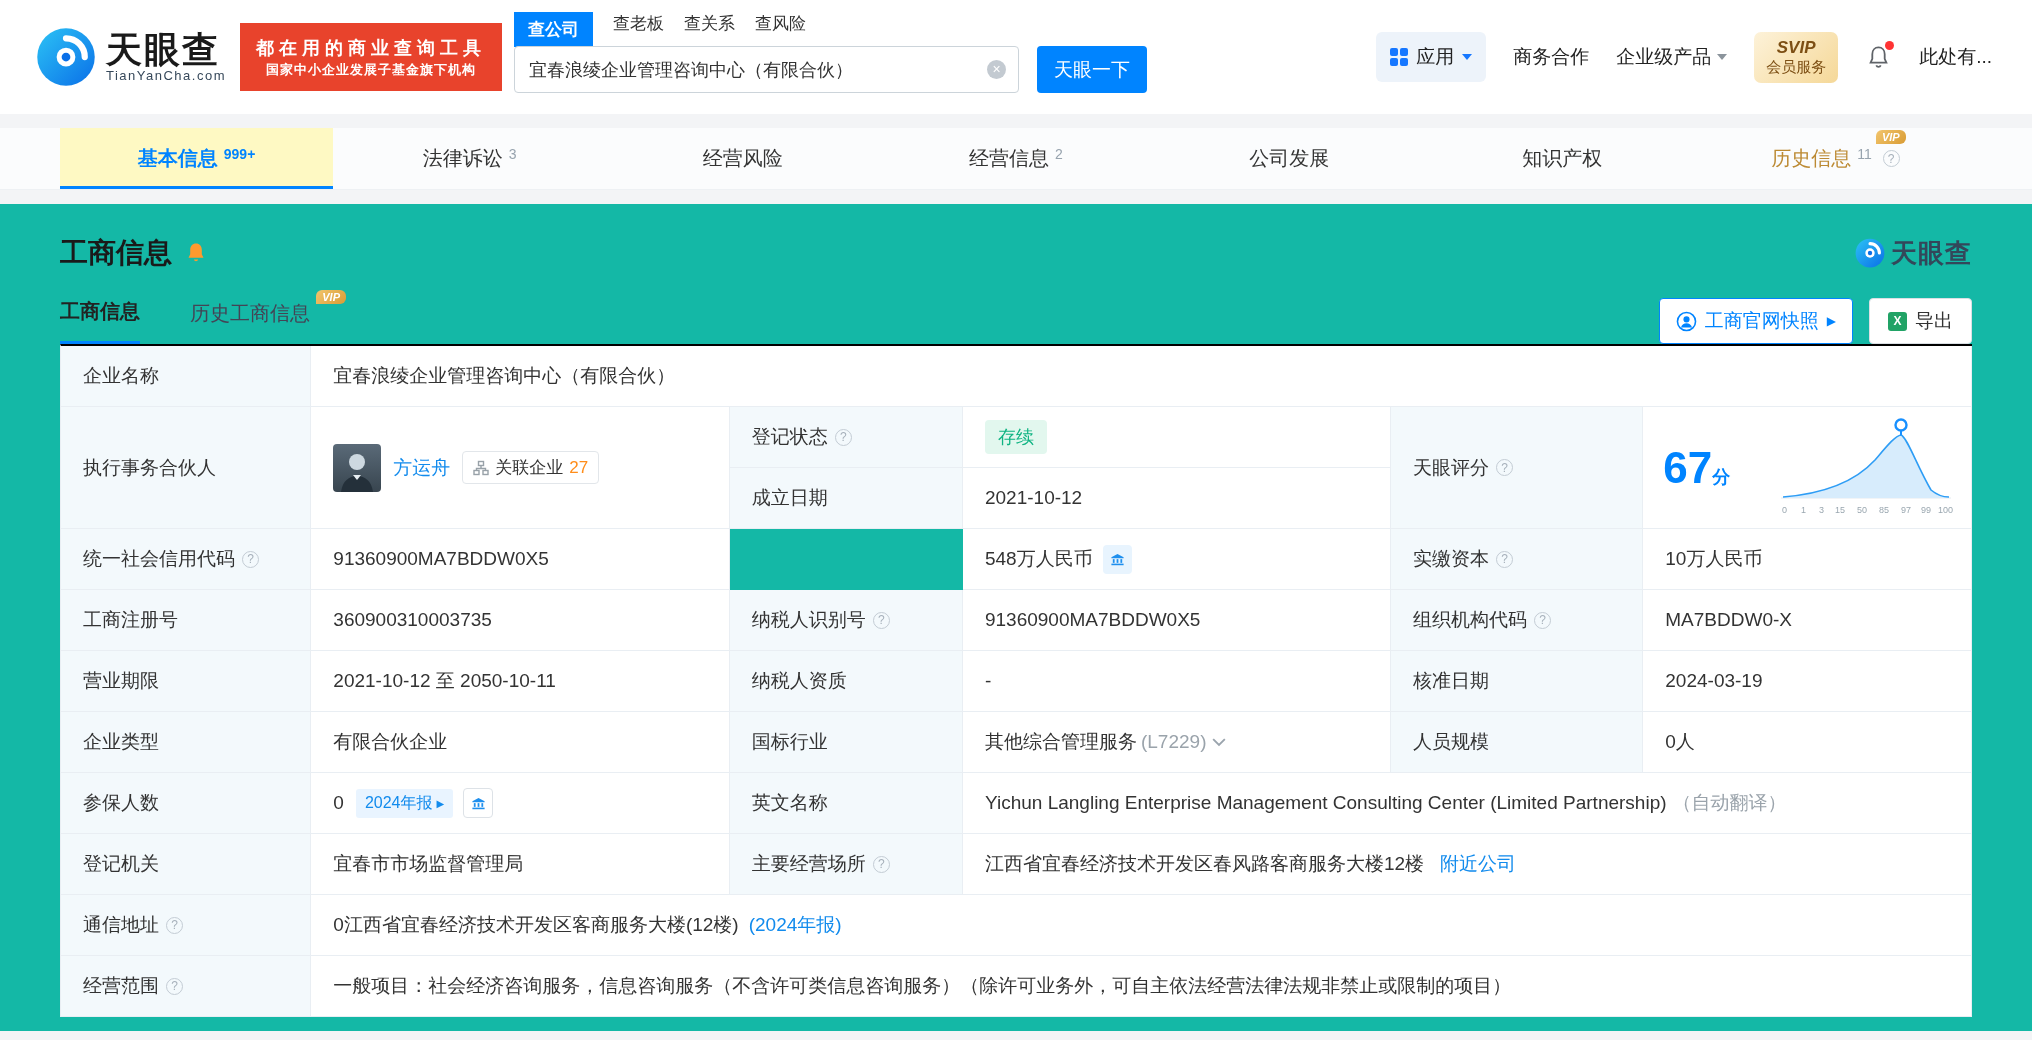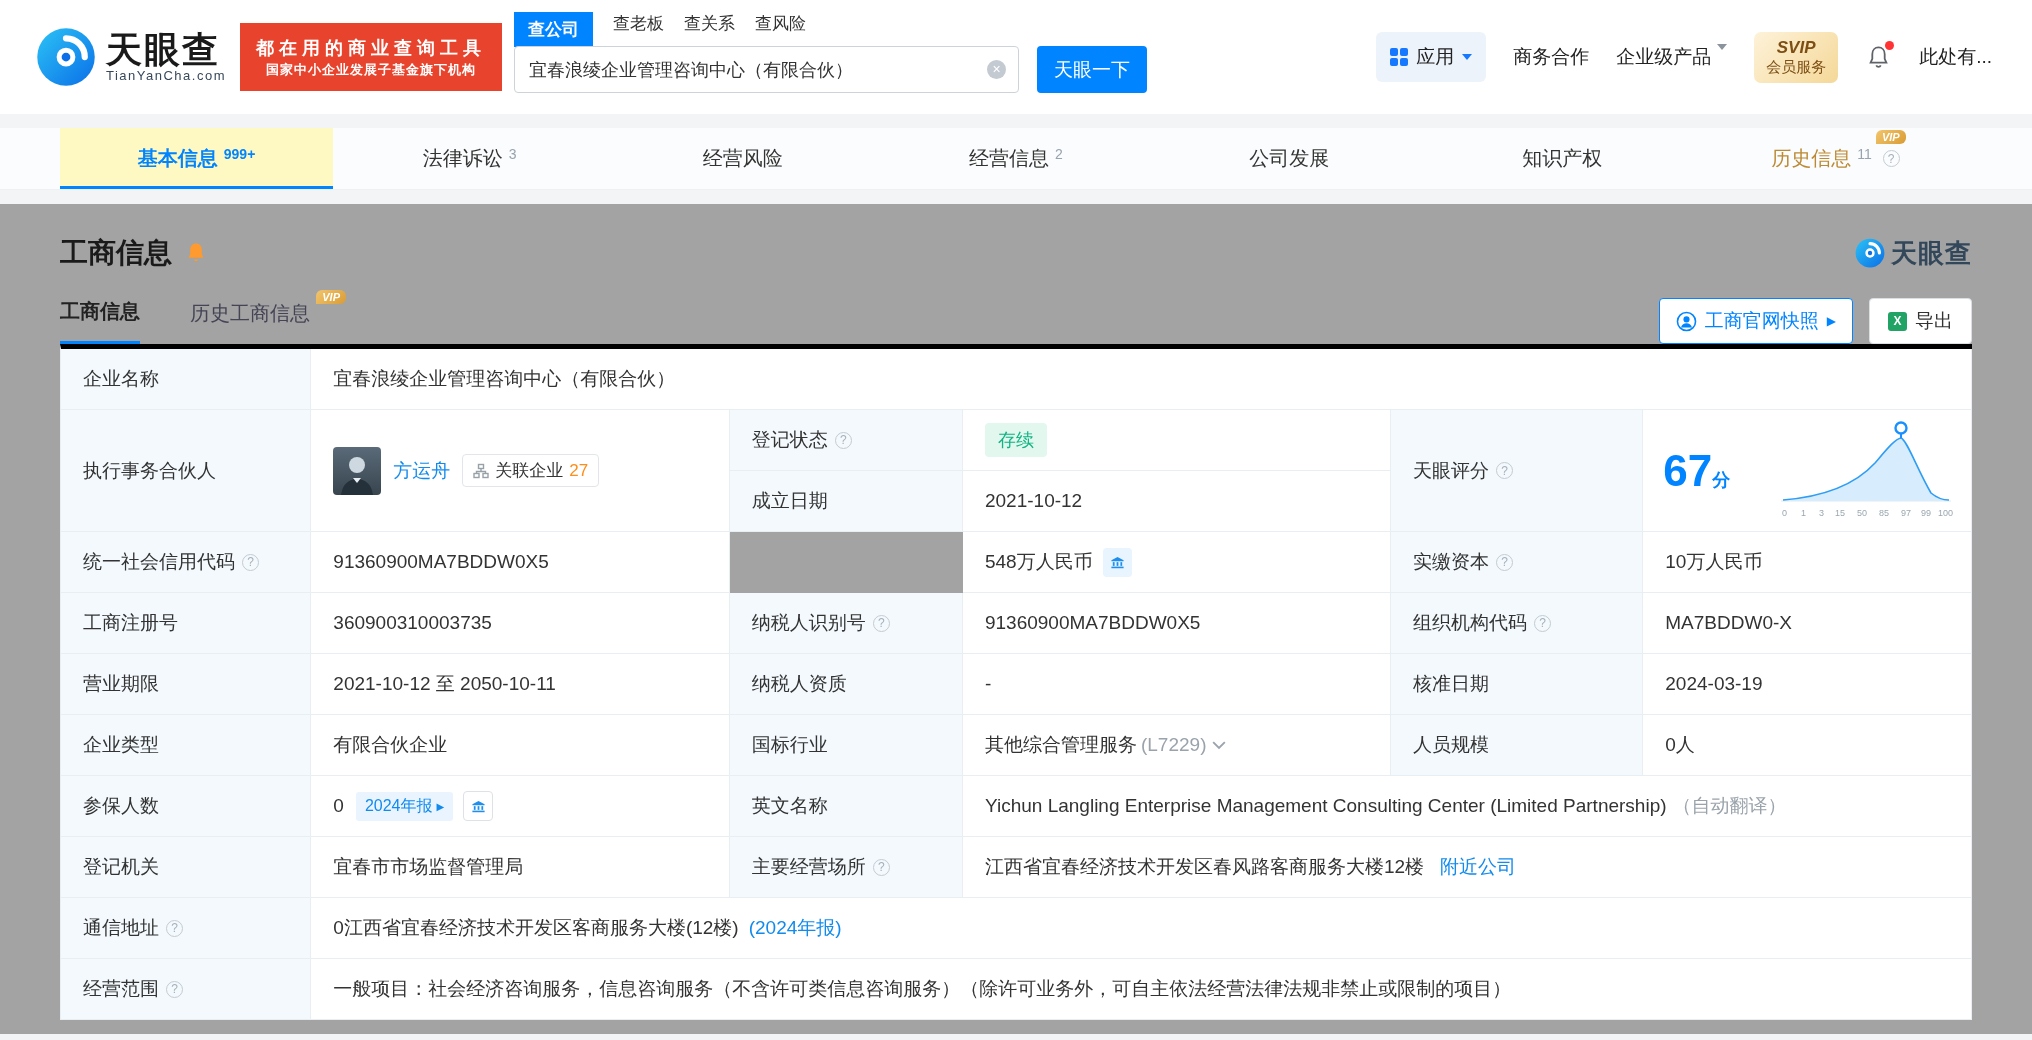--- a/index.html
+++ b/index.html
@@ -29,42 +29,42 @@
   .search-box input { width:100%; height:47px; border:1px solid #ccd4da; border-radius:4px; font-size:18px; color:#333; padding:0 44px 0 14px; outline:none; font-family:inherit; }
   .clear-ic { position:absolute; right:13px; top:14px; width:19px; height:19px; background:#c3cad1; color:#fff; border-radius:50%; font-size:14px; line-height:19px; text-align:center; cursor:pointer; }
   .search-btn { margin-left:18px; width:110px; height:47px; background:#0084ff; border:none; border-radius:4px; color:#fff; font-size:19px; cursor:pointer; font-family:inherit; }
 
   .top-right { margin-left:auto; display:flex; align-items:center; gap:27px; }
   .apps-btn { display:flex; align-items:center; gap:8px; background:#edf3fa; border-radius:6px; padding:12px 14px; cursor:pointer; font-size:19px; color:#222; }
   .grid-ic { display:inline-grid; grid-template-columns:8px 8px; gap:2px; }
   .grid-ic i { width:8px; height:8px; background:#1677ff; border-radius:2px; display:block; }
   .caret { width:0; height:0; border-left:5px solid transparent; border-right:5px solid transparent; border-top:6px solid #8b949c; display:inline-block; }
   .caret.blue { border-top-color:#1677ff; }
-  .hlink { font-size:19px; color:#222; cursor:pointer; display:flex; gap:6px; }
+  .hlink { font-size:19px; color:#222; cursor:pointer; display:flex; align-items:center; gap:6px; }
   .svip { background:linear-gradient(135deg,#fdf2d9,#f5d898); border-radius:7px; padding:6px 12px; text-align:center; cursor:pointer; }
   .svip-top { font-size:17px; font-weight:bold; font-style:italic; color:#7d4f14; }
   .svip-bot { font-size:15px; color:#7d4f14; }
   .bell-wrap { position:relative; cursor:pointer; display:flex; }
   .bell-dot { position:absolute; top:-3px; right:-2px; width:9px; height:9px; border-radius:50%; background:#f33; }
   .user-name { font-size:19px; color:#222; max-width:110px; white-space:nowrap; overflow:hidden; cursor:pointer; }
 
   
   .gap-strip { height:14px; background:#f3f4f6; }
   .navrow { height:62px; background:#fbfcfd; display:flex; padding:0 60px; border-bottom:1px solid #eef1f4; }
   .ntab { flex:1; display:flex; align-items:center; justify-content:center; font-size:20px; color:#333; cursor:pointer; position:relative; }
   .ntab .inner { position:relative; display:flex; align-items:flex-start; gap:4px; }
   .ntab.active { background:#fef9c3; color:#0084ff; font-weight:bold; box-shadow:inset 0 -3px 0 #0084ff; }
   .ncount { font-size:14px; color:#97a3ae; margin-left:2px; line-height:1; padding-top:2px; }
   .ntab.active .ncount { color:#0084ff; }
   .ntab .nlabel.gold { color:#bc8a33; }
   .viptag { position:absolute; top:-15px; right:-6px; background:linear-gradient(135deg,#f2c56d,#d99c35); color:#fff; font-size:11px; font-weight:bold; font-style:italic; padding:1px 6px; border-radius:6px 6px 6px 0; }
   .help { display:inline-flex; align-items:center; justify-content:center; width:17px; height:17px; border-radius:50%; border:1px solid #c3ccd4; color:#a7b1bb; font-size:12px; margin-left:7px; cursor:pointer; flex:0 0 auto; align-self:center; }
 
   
-  .content { background:#a3a3a3; padding:30px 0 14px; }
+  .content { background:#14b8a6; padding:30px 0 14px; }
   .sec-head { display:flex; align-items:center; padding:0 60px; }
   .sec-title { font-size:28px; font-weight:bold; color:#1a1a1a; }
   .sec-bell { margin-left:12px; display:flex; }
   .watermark { margin-left:auto; display:flex; align-items:center; gap:6px; }
   .watermark svg { width:30px; height:30px; }
   .wm-text { font-size:26px; font-weight:bold; color:#33475a; letter-spacing:1px; }
 
   .subtabs { display:flex; align-items:center; padding:26px 60px 0; }
   .subtab { font-size:20px; color:#222; cursor:pointer; position:relative; padding-bottom:16px; }
   .subtab.active { font-weight:bold; border-bottom:3px solid #0084ff; }
@@ -73,21 +73,21 @@
   .subtab-actions { margin-left:auto; display:flex; gap:16px; align-items:flex-start; }
   .btn-snapshot { display:flex; align-items:center; gap:8px; height:46px; padding:0 16px; border:1px solid #0084ff; border-radius:4px; color:#0084ff; font-size:19px; background:#fff; cursor:pointer; }
   .btn-snapshot .arr { font-size:12px; }
   .btn-export { display:flex; align-items:center; gap:8px; height:46px; padding:0 18px; border:1px solid #dadfe4; border-radius:4px; color:#333; font-size:19px; background:#fff; cursor:pointer; }
   .xls-ic { width:19px; height:19px; background:#21a366; border-radius:3px; color:#fff; font-size:12px; font-weight:bold; display:flex; align-items:center; justify-content:center; }
 
   
   .info-table { margin:0 60px; display:grid;
     grid-template-columns:13.1% 21.9% 12.2% 22.4% 13.2% 17.2%;
     grid-auto-rows:minmax(61px,auto);
-    border-top:5px solid #000000; border-left:1px solid #e9eef3;
+    border-top:2px solid #000000; border-left:1px solid #e9eef3;
     font-size:19px; color:#333; }
   .cell { display:flex; align-items:center; padding:8px 22px; border-right:1px solid #e9eef3; border-bottom:1px solid #e9eef3; background:#fff; min-width:0; }
   .lbl { background:#f3f9fc; }
   .gray { color:#9aa3ab; }
   .blue-link { color:#128bed; cursor:pointer; text-decoration:none; }
   .nowrap { white-space:nowrap; overflow:hidden; }
 
   .status-badge { background:#e2f7ee; color:#10b483; padding:5px 13px; border-radius:4px; font-size:18px; }
 
   .avatar { width:48px; height:48px; border-radius:4px; background:linear-gradient(180deg,#5a6a78,#38454f); overflow:hidden; flex:0 0 auto; }

